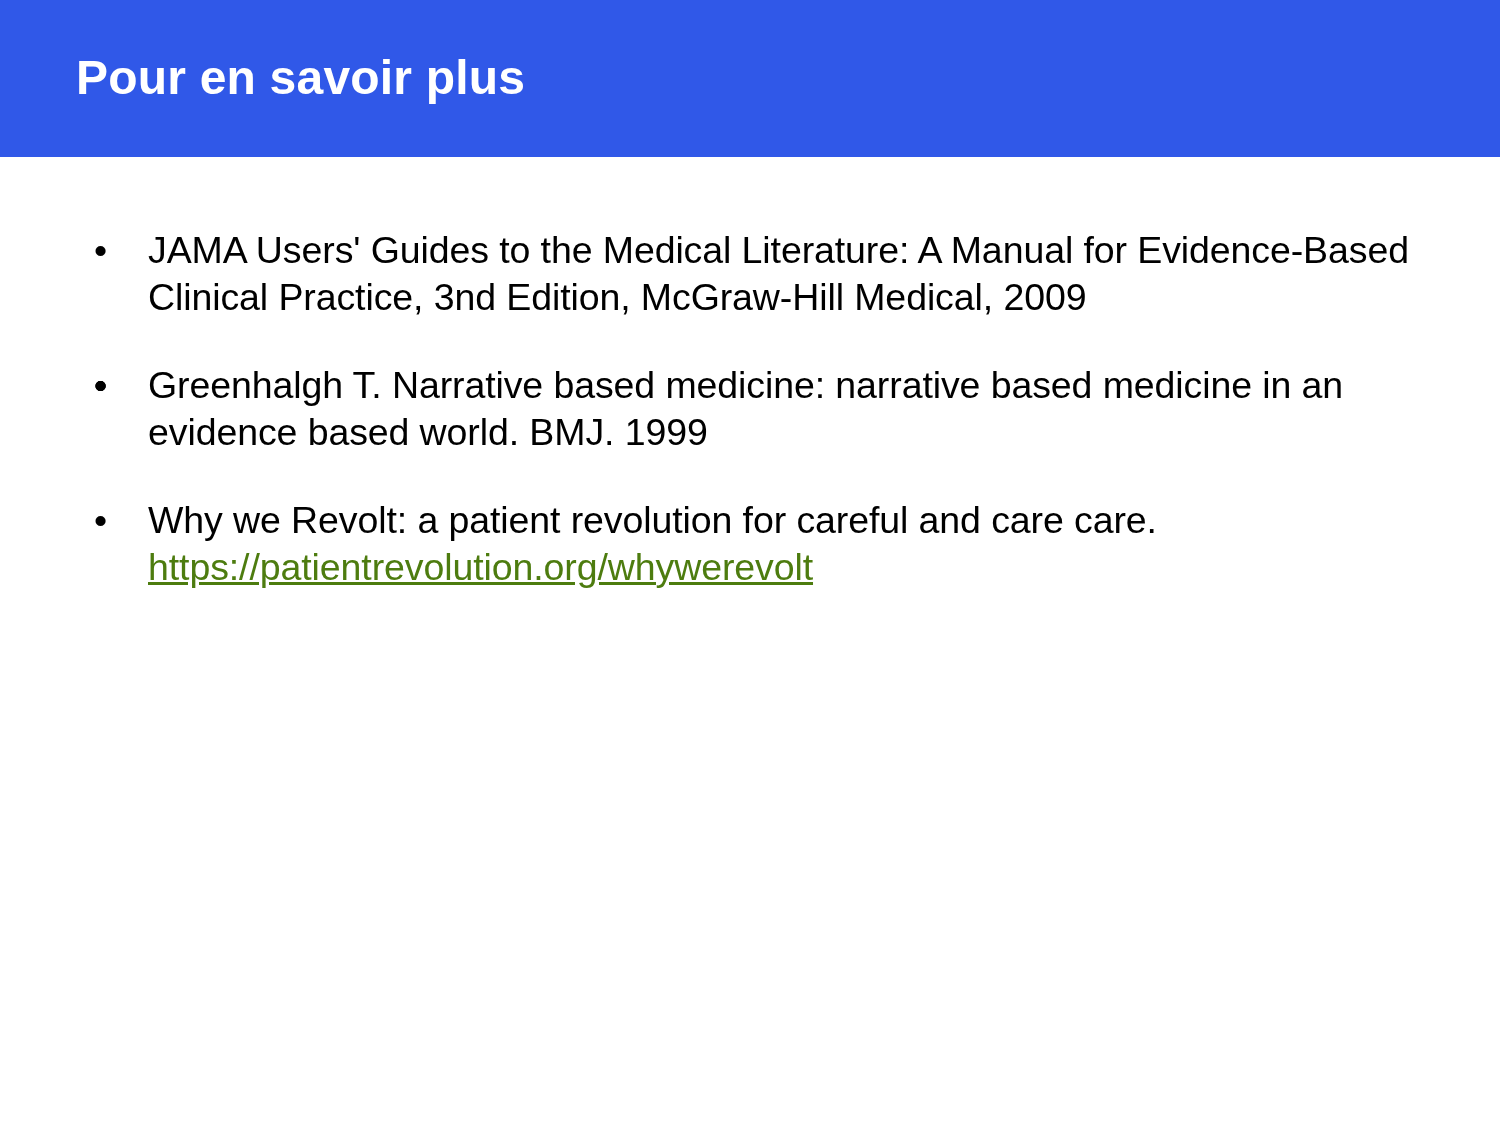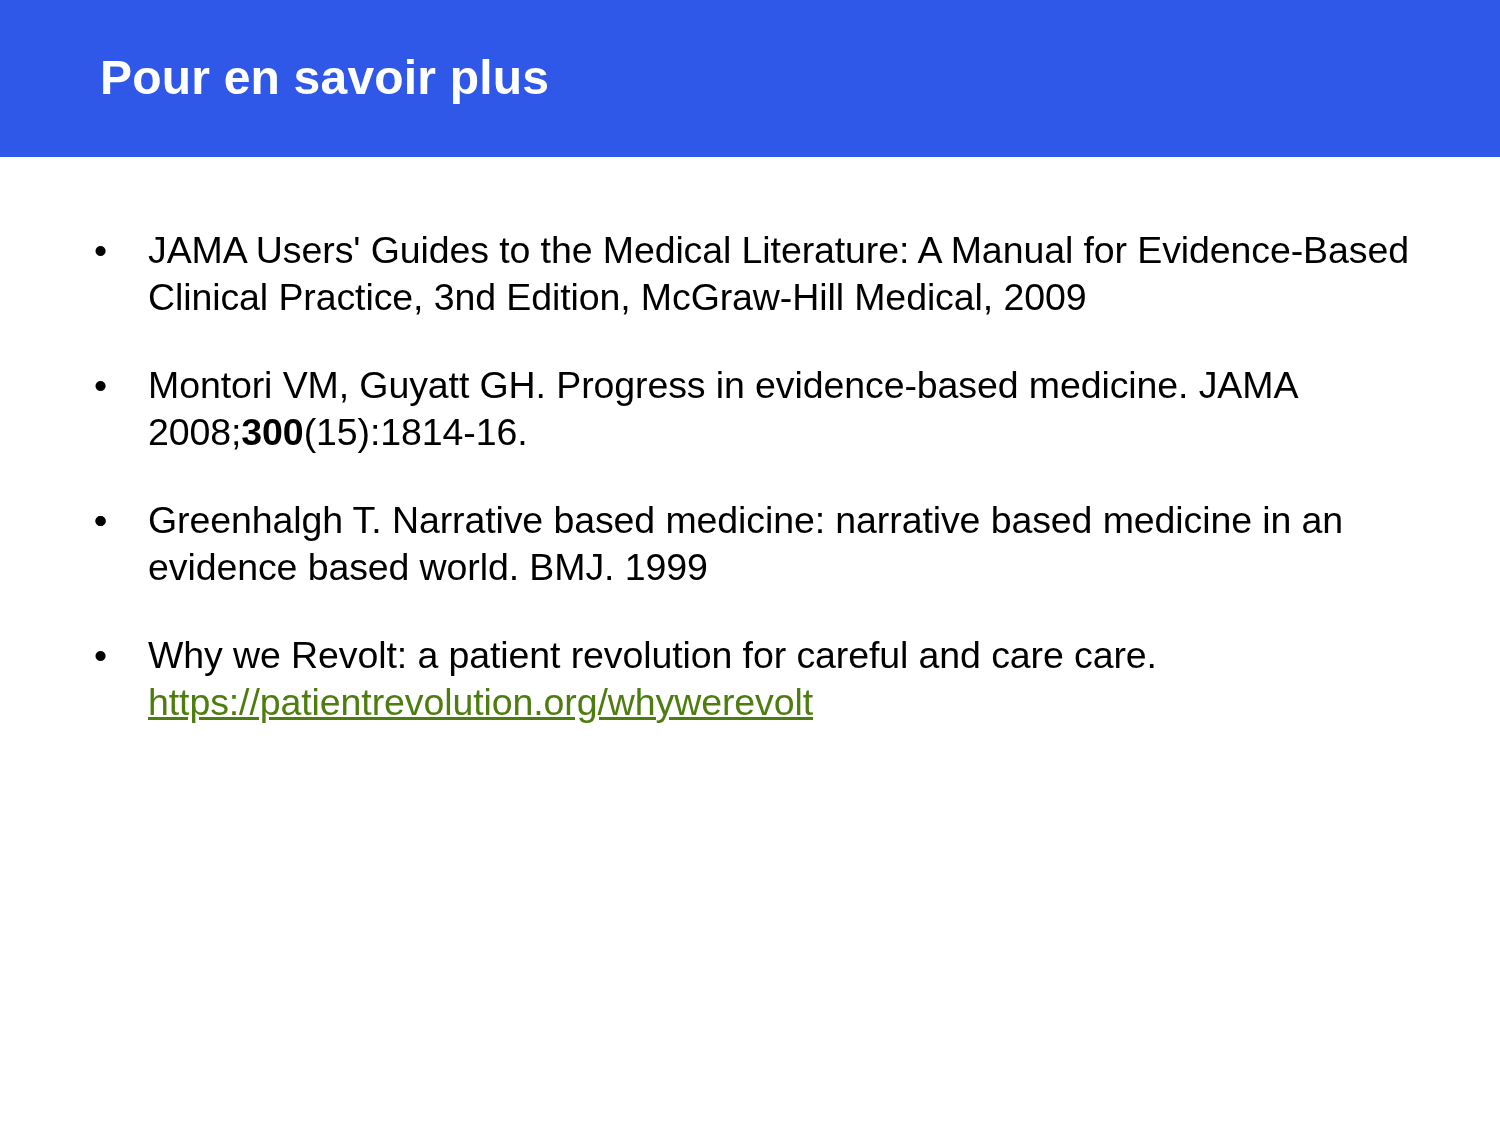--- a/index.html
+++ b/index.html
@@ -27,21 +27,21 @@
     height: 157px;
     background: #3058e8;
     display: flex;
     align-items: center;
   }
   .slide-title {
     color: #ffffff;
     font-size: 48px;
     font-weight: bold;
     letter-spacing: 0.2px;
-    margin-left: 100px;
+    margin-left: 76px;
     line-height: 1.1;
   }
   .content {
     position: absolute;
     left: 0;
     top: 157px;
     width: 1500px;
     padding-top: 70px;
     box-sizing: border-box;
   }
@@ -83,20 +83,20 @@
 
 <div class="slide">
 
   <div class="title-bar">
     <div class="slide-title">Pour en savoir plus</div>
   </div>
 
   <div class="content">
     <ul class="bullets" id="reference-list">
         <li><span class="bullet-dot">•</span><span><span>JAMA Users' Guides to the Medical Literature: A Manual for Evidence-Based Clinical Practice, 3nd Edition, McGraw-Hill Medical, 2009</span></span></li>
-        <li><span class="bullet-dot">•</span><span><span>Montori VM, Guyatt GH. Progress in evidence-based medicine. JAMA 2008;</span><span class="bold">300</span><span>(15):1814-16.</span></span></li>
+        <li><span class="bullet-dot">•</span></li>
         <li><span class="bullet-dot">•</span></li>
         <li><span class="bullet-dot">•</span><span><span>Greenhalgh T. Narrative based medicine: narrative based medicine in an evidence based world. BMJ. 1999</span></span></li>
         <li><span class="bullet-dot">•</span><span><span>Why we Revolt: a patient revolution for careful and care care. </span><span class="link">https://patientrevolution.org/whywerevolt</span></span></li>
       </ul>
   </div>
 
 </div>
 
 </body></html>

